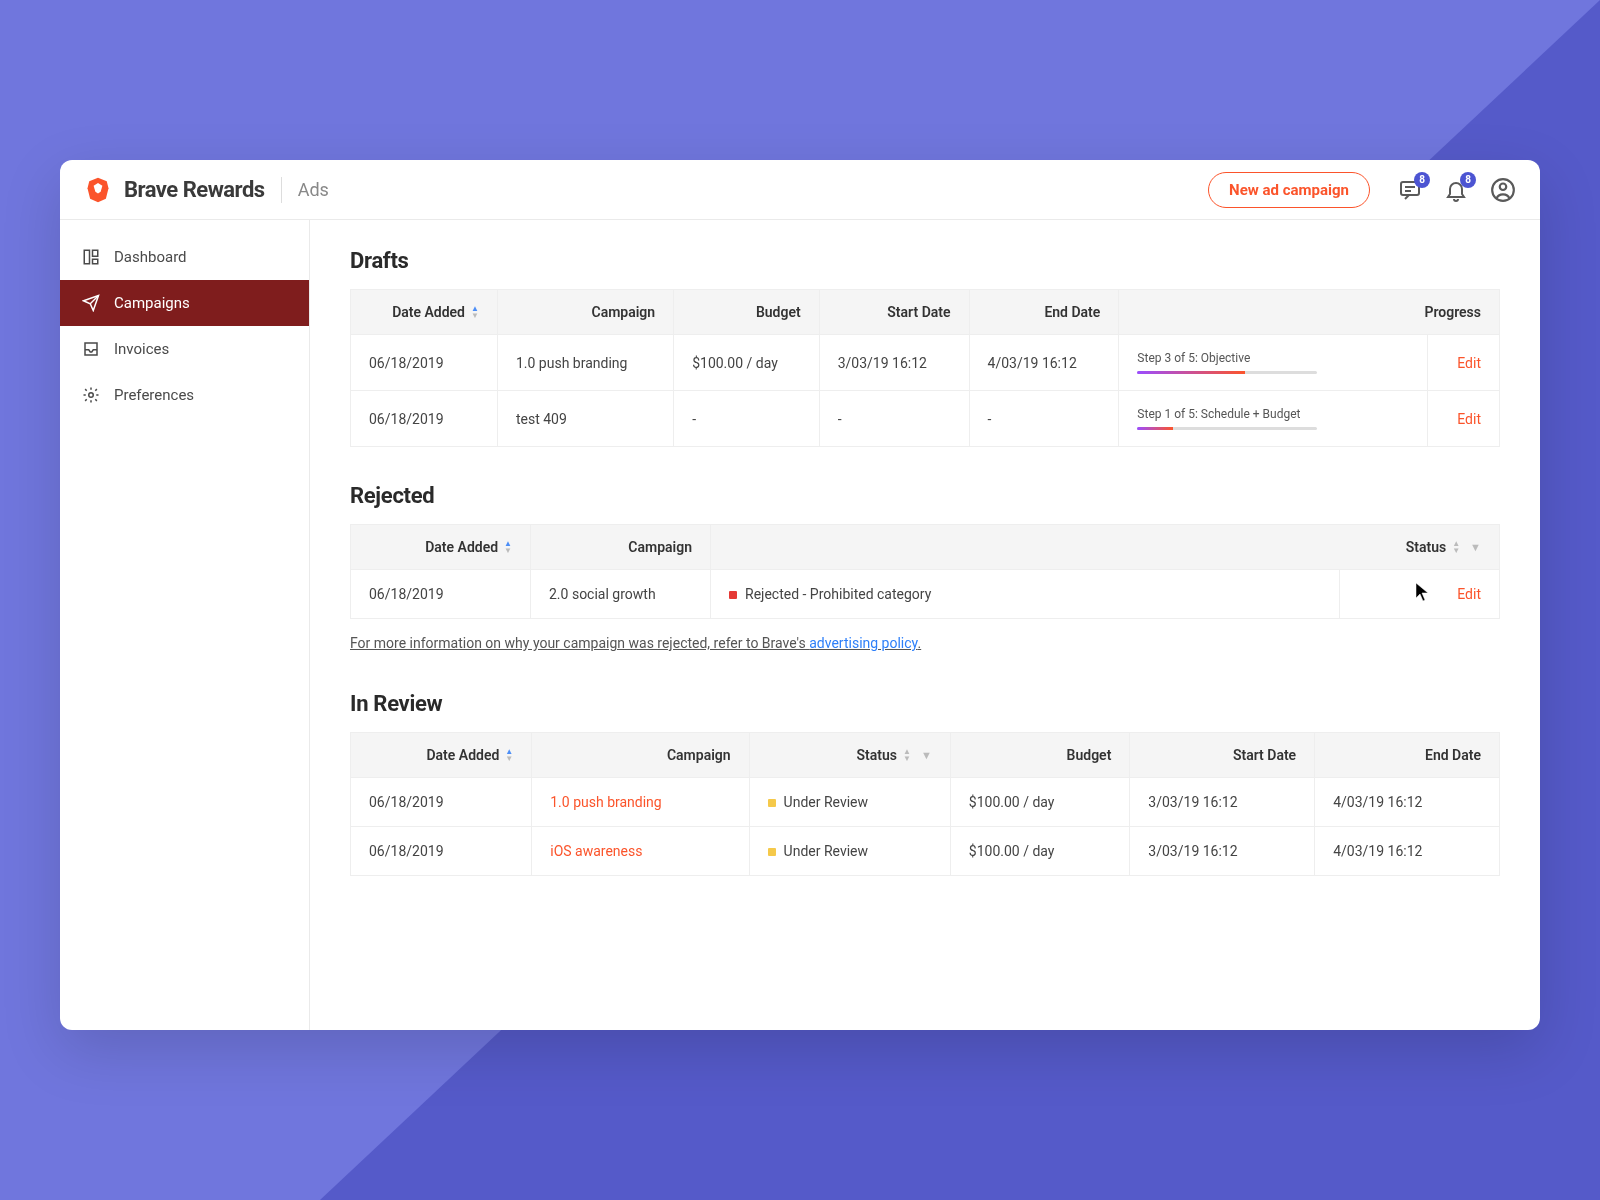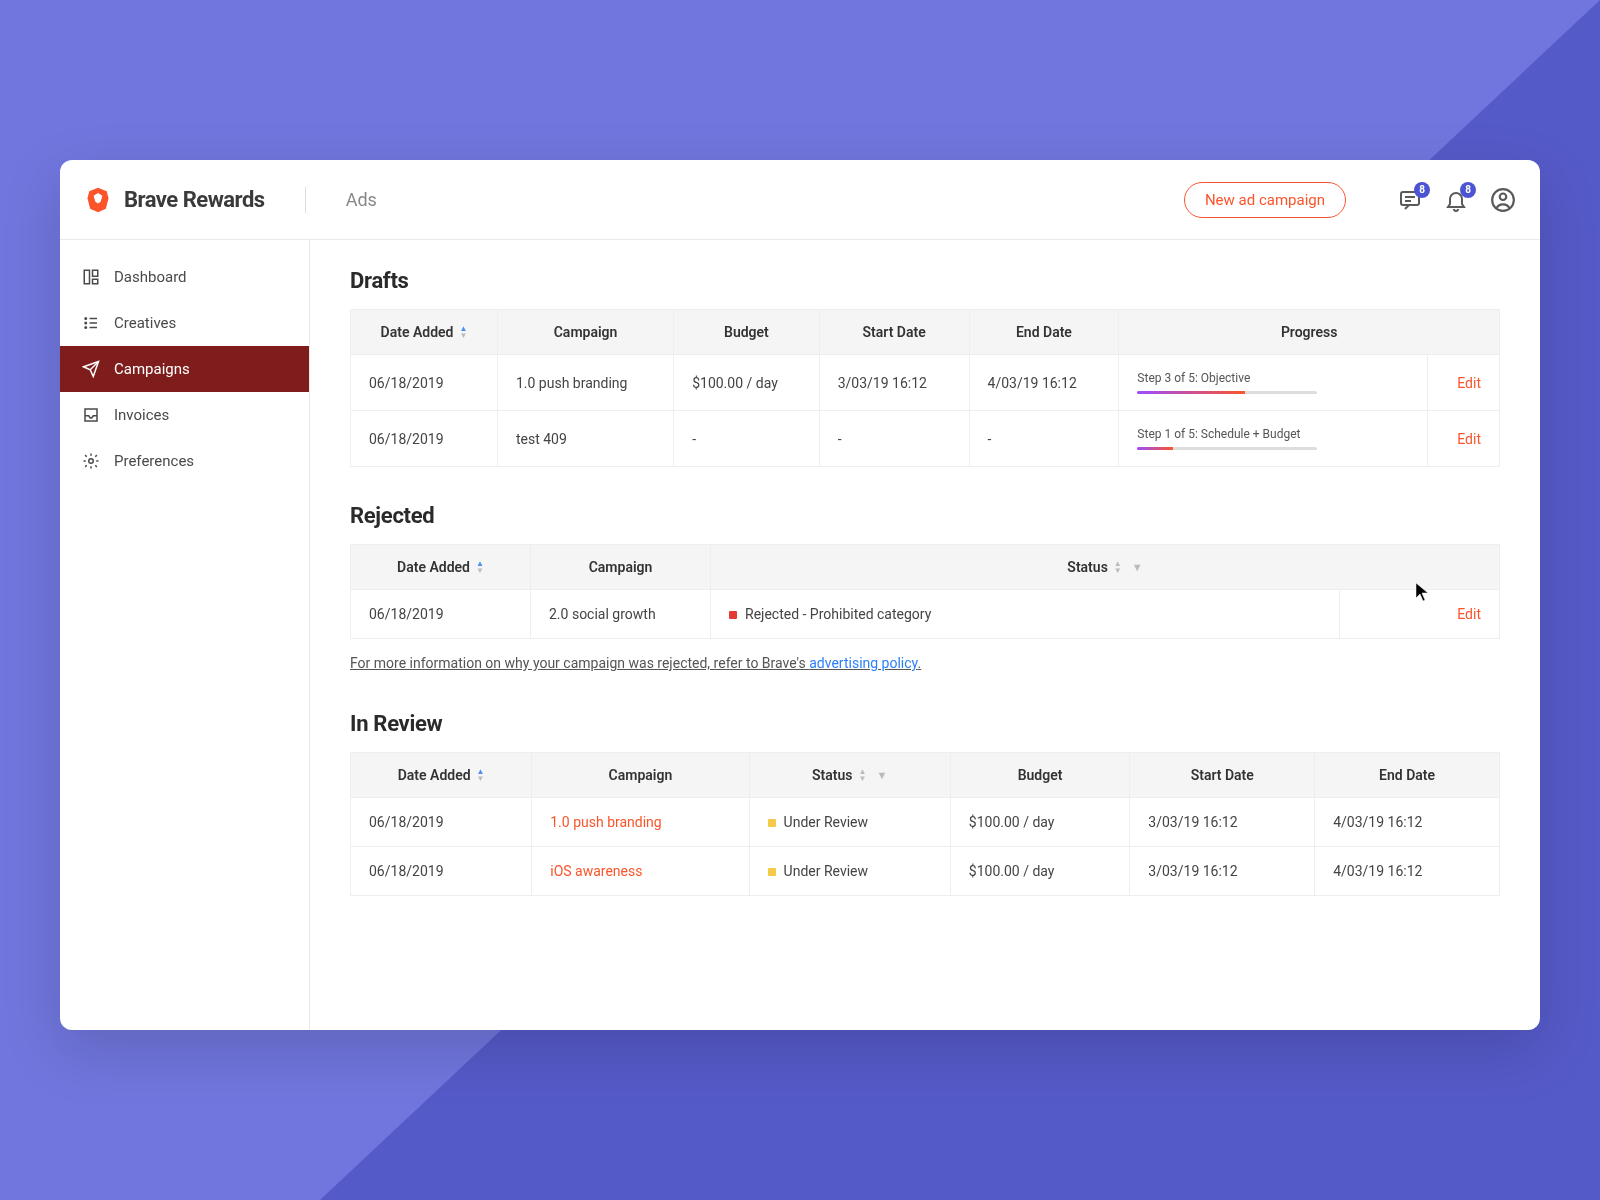--- a/index.html
+++ b/index.html
@@ -1,38 +1,38 @@
 <!DOCTYPE html>
 <html><head>
 <meta charset="utf-8">
 <style>
 * { margin: 0; padding: 0; box-sizing: border-box; font-family: -apple-system, BlinkMacSystemFont, "Segoe UI", Roboto, sans-serif; }
 body { background: #7076dd; width: 1600px; height: 1200px; position: relative; overflow: hidden; }
 .bg-triangle { position: absolute; bottom: 0; right: 0; width: 0; height: 0; border-left: 1280px solid transparent; border-bottom: 1200px solid #555ac9; }
 .window { position: absolute; top: 160px; left: 60px; width: 1480px; height: 870px; background: #fff; border-radius: 12px; overflow: hidden; box-shadow: 0 20px 60px rgba(0,0,0,.15); display: flex; flex-direction: column; }
-.topbar { height: 80px; border-bottom: 1px solid #eaeaea; display: flex; align-items: center; padding: 0 24px; gap: 24px; }
+.topbar { height: 60px; border-bottom: 1px solid #eaeaea; display: flex; align-items: center; padding: 0 24px; }
 .brand { display: flex; align-items: center; gap: 12px; }
 .lion { width: 28px; height: 28px; }
 .brand-title { font-size: 22px; font-weight: 700; color: #3a3a3a; letter-spacing: -.5px; }
 .divider { width: 1px; height: 26px; background: #ddd; margin: 0 16px; }
 .brand-sub { font-size: 18px; color: #888; }
 .topbar-spacer { flex: 1; }
-.new-campaign-btn { border: 1.5px solid #fb542b; color: #fb542b; background: #fff; border-radius: 22px; padding: 8px 20px; font-size: 15px; font-weight: 400; cursor: pointer; }
+.new-campaign-btn { border: 1.5px solid #fb542b; color: #fb542b; background: #fff; border-radius: 22px; padding: 8px 20px; font-size: 15px; font-weight: 700; cursor: pointer; }
 .top-icons { display: flex; align-items: center; gap: 22px; margin-left: 28px; }
 .icon-btn { position: relative; cursor: pointer; color: #5a5a5a; display: flex; }
 .badge { position: absolute; top: -6px; right: -8px; background: #4c54d2; color: #fff; font-size: 10px; font-weight: 700; border-radius: 50%; width: 16px; height: 16px; display: flex; align-items: center; justify-content: center; }
 .body { flex: 1; display: flex; overflow: hidden; }
 .sidebar { width: 250px; border-right: 1px solid #eaeaea; padding-top: 14px; text-align: center; }
 .nav-item { display: flex; align-items: center; gap: 14px; padding: 14px 22px; color: #4a4a4a; font-size: 15px; cursor: pointer; }
 .nav-item.active { background: #7f1d1d; color: #fff; }
 .nav-item svg { flex-shrink: 0; }
 .content { flex: 1; padding: 28px 40px; overflow-y: auto; }
 .section-title { font-size: 22px; font-weight: 700; color: #2a2a2a; margin-bottom: 16px; letter-spacing: -.3px; }
 .tbl { width: 100%; border-collapse: collapse; margin-bottom: 36px; }
-.tbl th { text-align: center; background: #f5f5f5; padding: 14px 18px; font-size: 14px; font-weight: 600; color: #333; border: 1px solid #eee; }
+.tbl th { text-align: right; background: #f5f5f5; padding: 14px 18px; font-size: 14px; font-weight: 600; color: #333; border: 1px solid #eee; }
 .tbl td { padding: 16px 18px; font-size: 14px; color: #444; border: 1px solid #eee; }
 .th-sort { display: inline-flex; align-items: center; gap: 6px; }
 .sort-arrows { display: inline-flex; flex-direction: column; font-size: 8px; line-height: 7px; color: #bbb; }
 .sort-arrows .active { color: #4c8ef7; }
 .filter-glyph { color: #bbb; margin-left: 4px; font-size: 11px; }
 .progress-cell { min-width: 260px; }
 .progress-label { font-size: 12px; color: #555; margin-bottom: 6px; }
 .progress-track { height: 3px; background: #ddd; width: 180px; border-radius: 2px; overflow: hidden; }
 .progress-fill { height: 100%; background: linear-gradient(90deg, #9b4dff, #fb542b); }
 .edit-link { color: #fb542b; font-size: 14px; cursor: pointer; }
@@ -92,31 +92,20 @@
   <div class="body">
     <div class="sidebar">
       <div class="nav-item">
         <svg width="18" height="18" viewBox="0 0 24 24" fill="none" stroke="currentColor" stroke-width="2">
             <rect x="3" y="3" width="7" height="18"></rect>
             <rect x="14" y="3" width="7" height="8"></rect>
             <rect x="14" y="15" width="7" height="6"></rect>
           </svg>
         <span>Dashboard</span>
       </div>
-      <div class="nav-item">
-        <svg width="18" height="18" viewBox="0 0 24 24" fill="none" stroke="currentColor" stroke-width="2">
-            <circle cx="5" cy="6" r="1"></circle>
-            <line x1="10" y1="6" x2="20" y2="6"></line>
-            <circle cx="5" cy="12" r="1"></circle>
-            <line x1="10" y1="12" x2="20" y2="12"></line>
-            <circle cx="5" cy="18" r="1"></circle>
-            <line x1="10" y1="18" x2="20" y2="18"></line>
-          </svg>
-        <span>Creatives</span>
-      </div>
       <div class="nav-item active">
         <svg width="18" height="18" viewBox="0 0 24 24" fill="none" stroke="currentColor" stroke-width="2">
             <path d="M22 2L11 13"></path>
             <path d="M22 2l-7 20-4-9-9-4z"></path>
           </svg>
         <span>Campaigns</span>
       </div>
       <div class="nav-item">
         <svg width="18" height="18" viewBox="0 0 24 24" fill="none" stroke="currentColor" stroke-width="2">
             <path d="M4 4h16v16H4z"></path>

